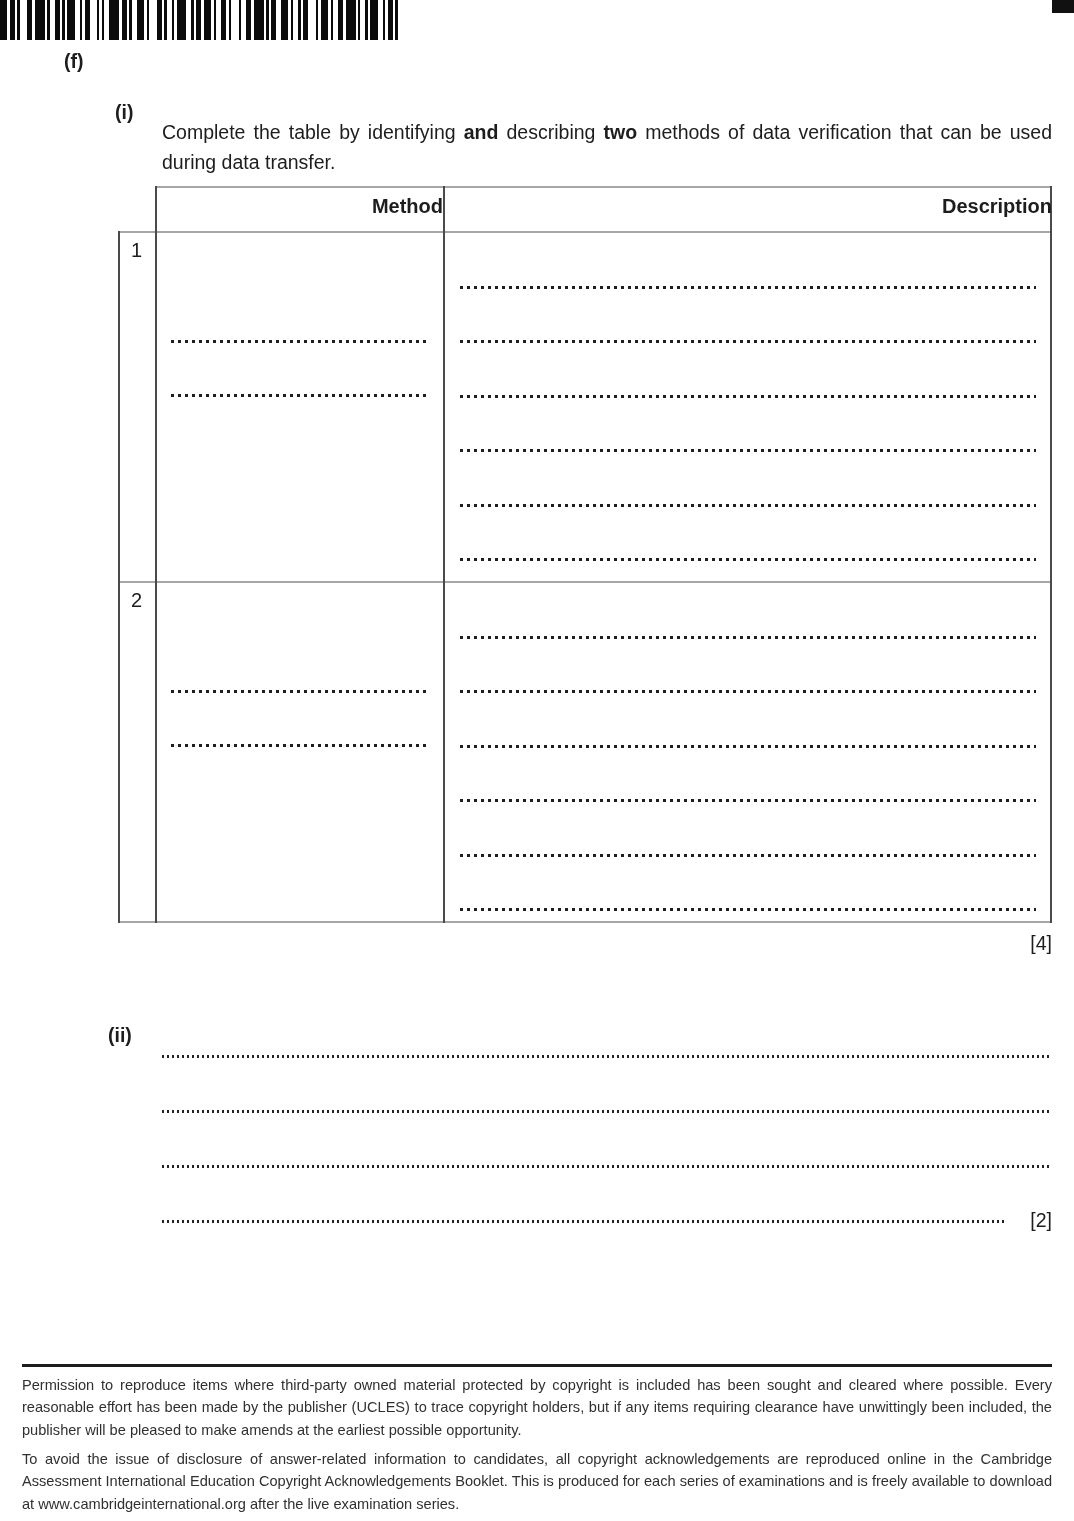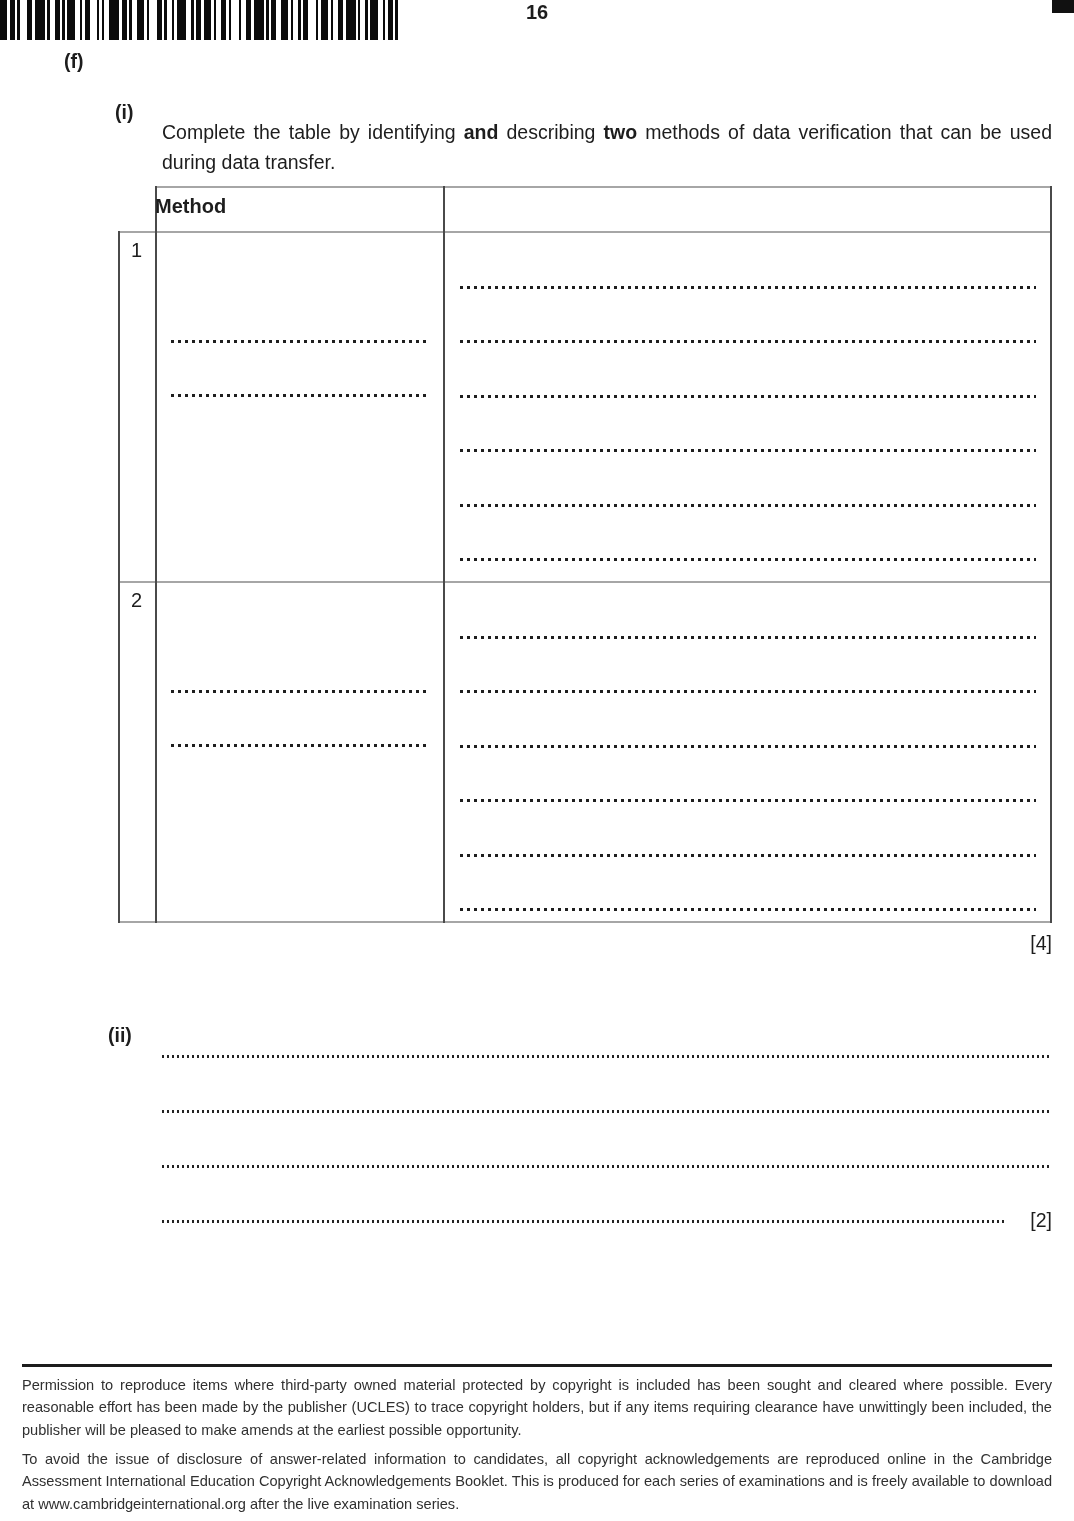--- a/index.html
+++ b/index.html
@@ -15,21 +15,21 @@
   .corner-mark{right:0;top:0;width:22px;height:13px;background:#111;}
   
   .qlabel{font-size:19.5px;font-weight:bold;}
   .qtext{font-size:19.5px;line-height:30px;}
   .just{text-align:justify;}
   .b{font-weight:bold;}
   
   .tbl{left:118px;top:186px;width:934px;height:737px;}
   .hline{position:absolute;height:2px;background:#a6a6a6;}
   .vline{position:absolute;width:2px;background:#4a4a4a;}
-  .th-label{position:absolute;font-size:20px;font-weight:bold;text-align:left;}
+  .th-label{position:absolute;font-size:20px;font-weight:bold;text-align:right;}
   .row-num{position:absolute;font-size:20px;text-align:center;}
   
   .dot-tbl{position:absolute;height:3px;background-image:repeating-linear-gradient(to right,#1e1e1e 0 3px,transparent 3px 7px);}
   .dot-ans{position:absolute;height:3px;background-image:repeating-linear-gradient(to right,#222 0 2px,transparent 2px 5px);}
   .marks{font-size:19.5px;color:#1d1d1d;}
   
   .foot-rule{left:22px;top:1364px;width:1030px;height:3px;background:#1c1c1c;}
   .foot-p{left:22px;width:1030px;font-size:14.6px;line-height:22.4px;color:#303030;text-align:justify;}
 </style>
 </head>
@@ -128,41 +128,41 @@
       <div style="width: 2.4908px; background: rgb(255, 255, 255);"></div>
       <div style="width: 7.47239px; background: rgb(11, 11, 11);"></div>
       <div style="width: 4.9816px; background: rgb(255, 255, 255);"></div>
       <div style="width: 2.4908px; background: rgb(11, 11, 11);"></div>
       <div style="width: 2.4908px; background: rgb(255, 255, 255);"></div>
       <div style="width: 4.9816px; background: rgb(11, 11, 11);"></div>
       <div style="width: 2.4908px; background: rgb(255, 255, 255);"></div>
       <div style="width: 2.4908px; background: rgb(11, 11, 11);"></div>
       <div style="width: 7.47239px; background: rgb(255, 255, 255);"></div>
     </div>
-  <div class="abs page-num">16</div>
   <div class="abs corner-mark"></div>
 
   <div class="abs qlabel" style="left:64px;top:50px;">(f)</div>
 
   <div class="abs qlabel" style="left:115px;top:101px;">(i)</div>
   <div class="abs qtext just" style="left:162px;top:117px;width:890px;"><span>Complete the table by identifying </span><span class="b">and</span><span> describing </span><span class="b">two</span><span> methods of data verification that can be used during data transfer.</span></div>
 
   <div class="abs tbl">
 
     <div class="hline" style="left:37px;top:0;width:897px;"></div>
     <div class="hline" style="left:0;top:45px;width:934px;"></div>
     <div class="hline" style="left:0;top:395px;width:934px;"></div>
     <div class="hline" style="left:0;top:735px;width:934px;"></div>
 
     <div class="vline" style="left:0;top:45px;height:692px;"></div>
     <div class="vline" style="left:37px;top:0;height:737px;"></div>
     <div class="vline" style="left:325px;top:0;height:737px;"></div>
     <div class="vline" style="left:932px;top:0;height:737px;"></div>
 
     <div class="th-label" style="left:37px;top:9px;width:288px;">Method</div>
+    <div class="th-label" style="left:325px;top:9px;width:609px;">Description</div>
 
     <div class="row-num" style="left:0;top:53px;width:37px;">1</div>
     <div class="dot-tbl" style="left:53px;top:154px;width:257px;"></div>
     <div class="dot-tbl" style="left:53px;top:208px;width:257px;"></div>
     <div class="dot-tbl" style="left:342px;top:100px;width:576px;"></div>
     <div class="dot-tbl" style="left:342px;top:154px;width:576px;"></div>
     <div class="dot-tbl" style="left:342px;top:209px;width:576px;"></div>
     <div class="dot-tbl" style="left:342px;top:263px;width:576px;"></div>
     <div class="dot-tbl" style="left:342px;top:318px;width:576px;"></div>
     <div class="dot-tbl" style="left:342px;top:372px;width:576px;"></div>

